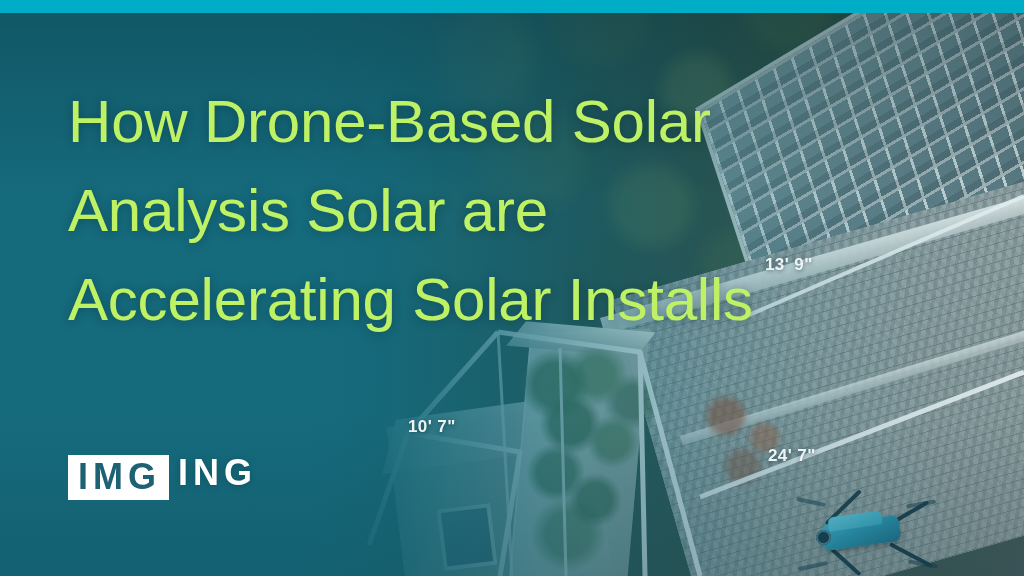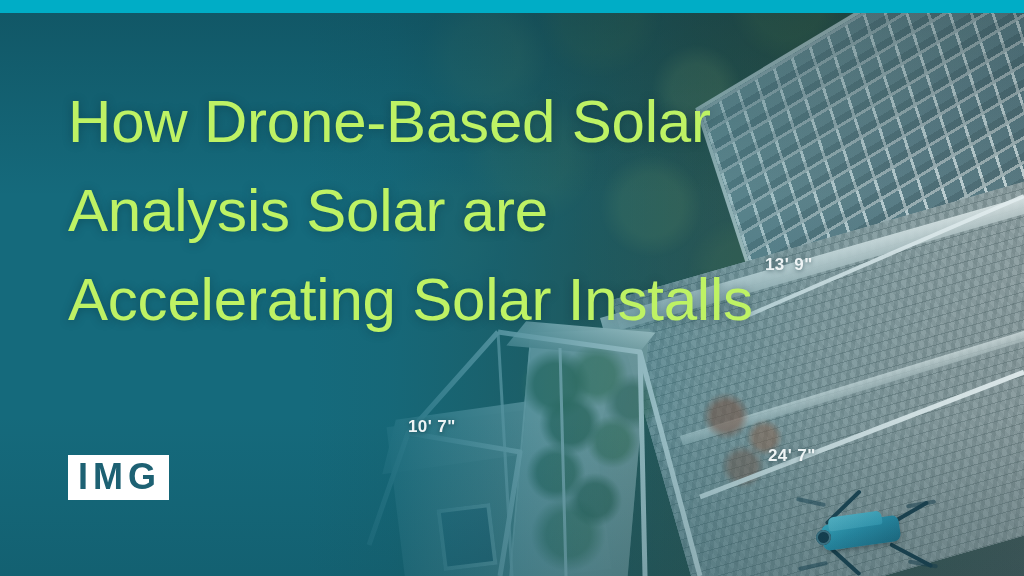--- a/index.html
+++ b/index.html
@@ -345,15 +345,16 @@
   <div class="accent-bar"></div>
 
   <h1 class="headline">
     <span class="ln">How Drone-Based Solar</span>
     <span class="ln">Analysis Solar are</span>
     <span class="ln">Accelerating Solar Installs</span>
   </h1>
 
   <div class="logo">
     <span class="logo-mark">IMG</span>
+    <span class="logo-word">ING</span>
   </div>
 
 </div>
 
 </body></html>

